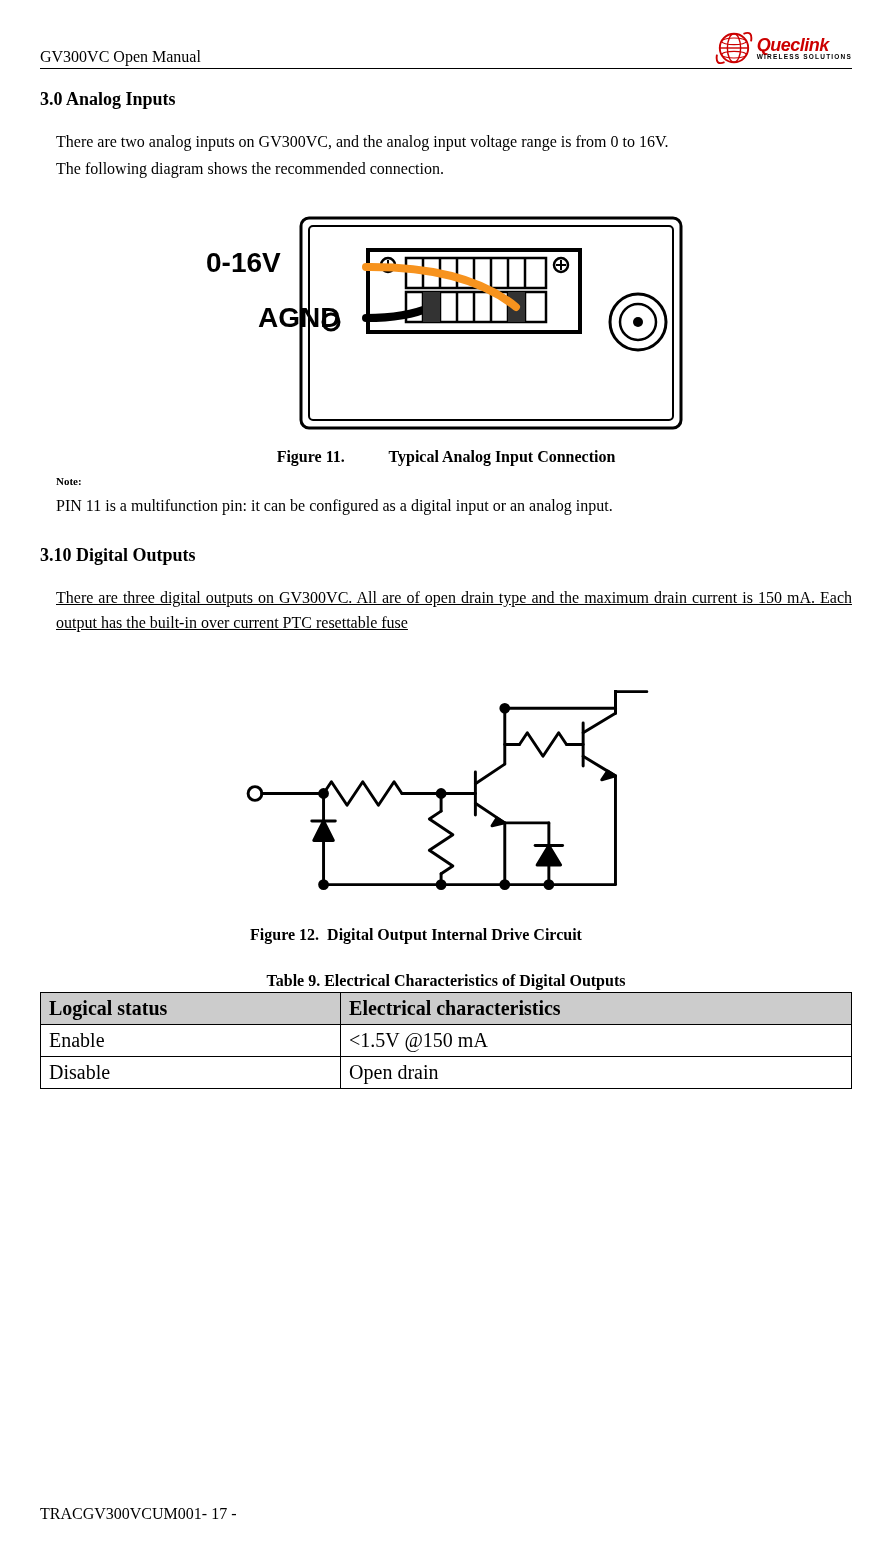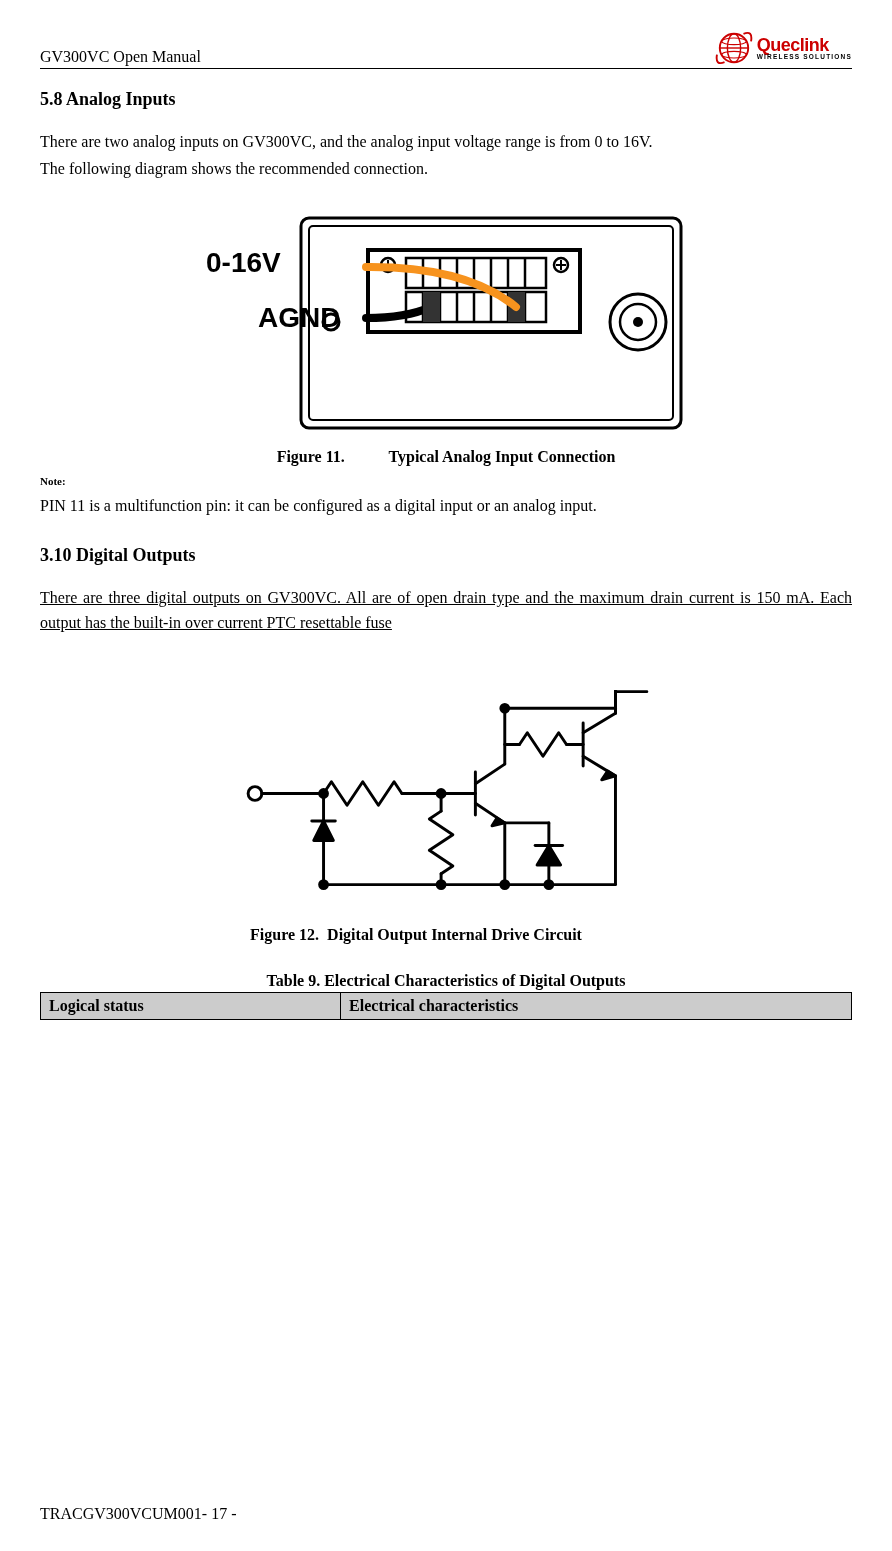--- a/index.html
+++ b/index.html
@@ -34,20 +34,21 @@
       height: 36px;
       position: relative;
     }
     .logo-text {
       margin-left: 4px;
       line-height: 1;
     }
     .logo-name {
       font-family: Arial, sans-serif;
       font-weight: bold;
+      font-style: italic;
       font-size: 18px;
       color: #c00;
       letter-spacing: -0.5px;
     }
     .logo-tag {
       font-family: Arial, sans-serif;
       font-size: 6.5px;
       color: #000;
       letter-spacing: 1.2px;
       font-weight: bold;
@@ -55,20 +56,21 @@
     h2.section {
       font-size: 18px;
       font-weight: bold;
       margin-top: 6px;
       margin-bottom: 20px;
     }
     p.body {
       font-size: 16px;
       line-height: 1.55;
       margin-bottom: 2px;
+      margin-left: 16px;
     }
     p.justify { text-align: justify; text-decoration: underline; }
     .figure-wrap {
       text-align: center;
       margin-top: 28px;
       margin-bottom: 4px;
     }
     .caption {
       font-weight: bold;
       text-align: center;
@@ -83,21 +85,21 @@
     }
     table.data {
       width: 100%;
       border-collapse: collapse;
       margin-top: 2px;
     }
     table.data th, table.data td {
       border: 1px solid #000;
       padding: 4px 8px;
       text-align: left;
-      font-size: 16px;
+      font-size: 20px;
       font-weight: normal;
     }
     table.data th {
       background: #ccc;
       font-weight: bold;
     }
     .footer {
       position: absolute;
       bottom: 28px;
       left: 40px;
@@ -129,21 +131,21 @@
         <path d="M 10 34 Q 0 38 2 26" fill="none" stroke="#c00" stroke-width="2"></path>
       </svg>
     </span>
     <span class="logo-text">
       <div class="logo-name">Queclink</div>
       <div class="logo-tag">WIRELESS SOLUTIONS</div>
     </span>
   </div>
 </div>
 
-<h2 class="section">5.8  Analog Inputs</h2>
+<h2 class="section">3.0  Analog Inputs</h2>
 
 <p class="body">There are two analog inputs on GV300VC, and the analog input voltage range is from 0 to 16V.</p>
 <p class="body">The following diagram shows the recommended connection.</p>
 
 <div class="figure-wrap">
   <svg class="fig11-svg" viewBox="0 0 480 226">
 
     <rect x="95" y="8" width="380" height="210" rx="8" fill="#fff" stroke="#000" stroke-width="3"></rect>
     <rect x="103" y="16" width="364" height="194" rx="4" fill="#fff" stroke="#000" stroke-width="2"></rect>
 
@@ -290,19 +292,27 @@
 </div>
 
 <div class="spacer-md"></div>
 <div class="caption">Table 9. Electrical Characteristics of Digital Outputs</div>
 <table class="data">
   <tbody>
       <tr>
     <th class="col1">Logical status</th>
     <th class="col2">Electrical characteristics</th>
   </tr>
+  <tr>
+    <td>Enable</td>
+    <td>&lt;1.5V @150 mA</td>
+  </tr>
+  <tr>
+    <td>Disable</td>
+    <td>Open drain</td>
+  </tr>
 </tbody>
   </table>
 
 <div class="footer">
   <span>TRACGV300VCUM001</span>
   <span>- 17 -</span>
 </div>
 
 </body></html>

